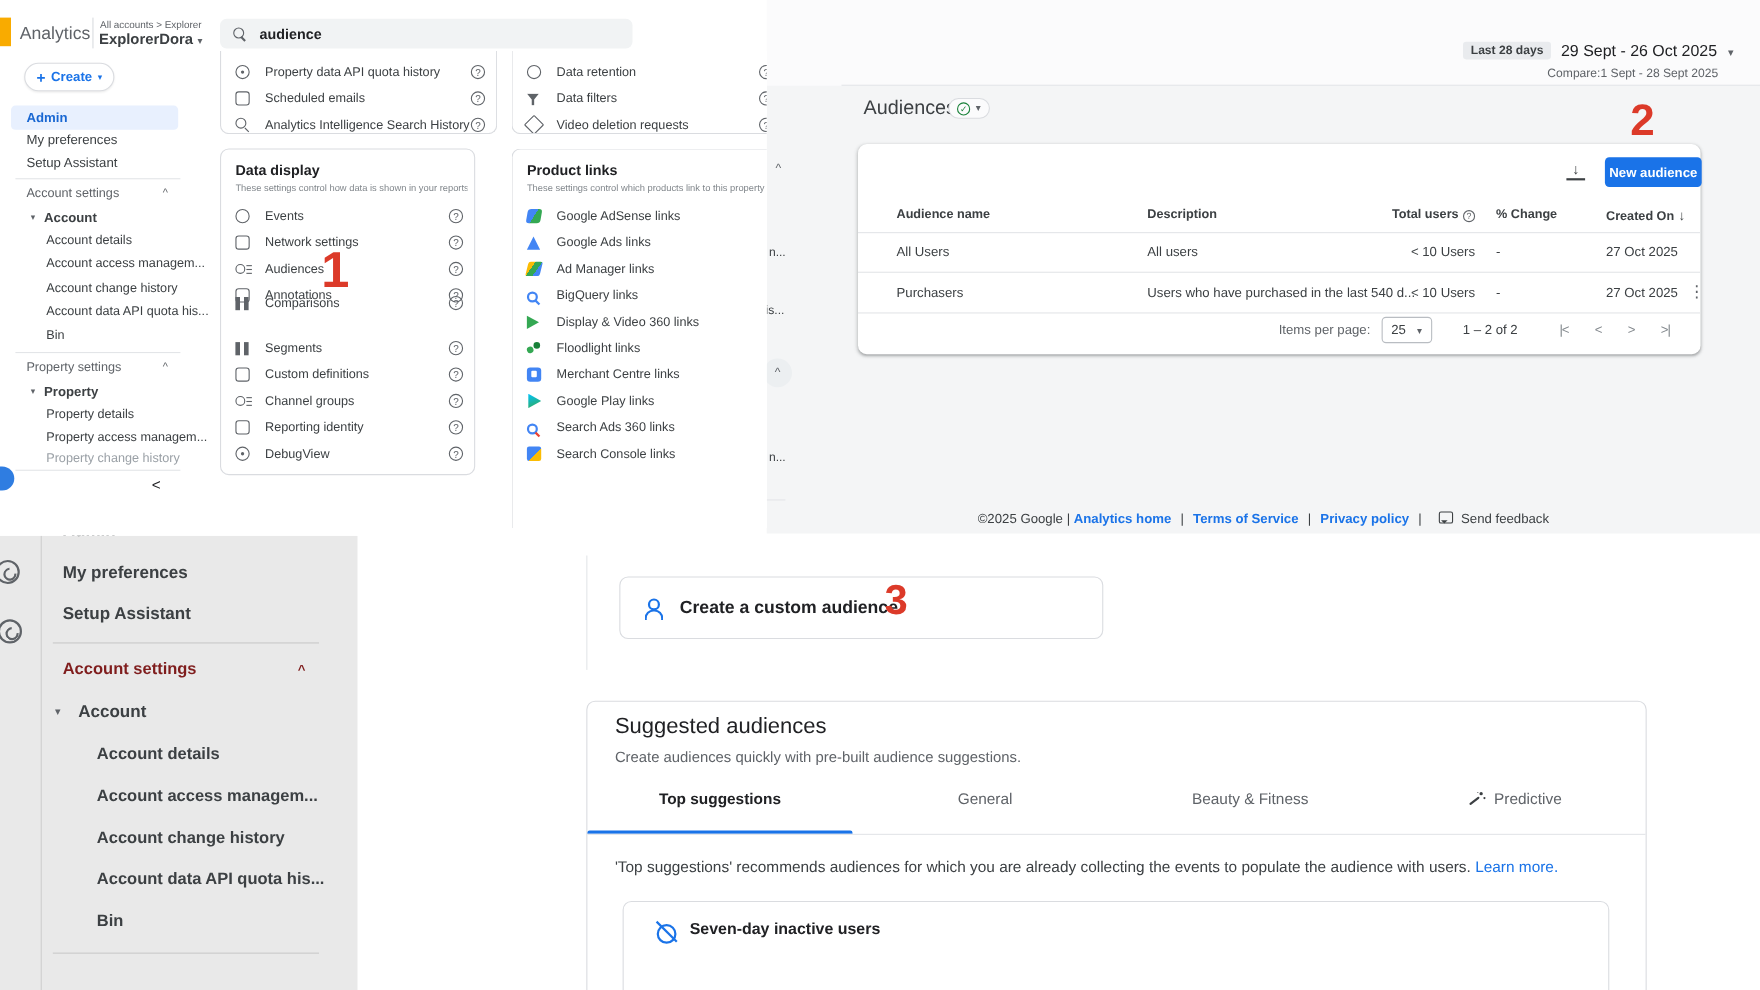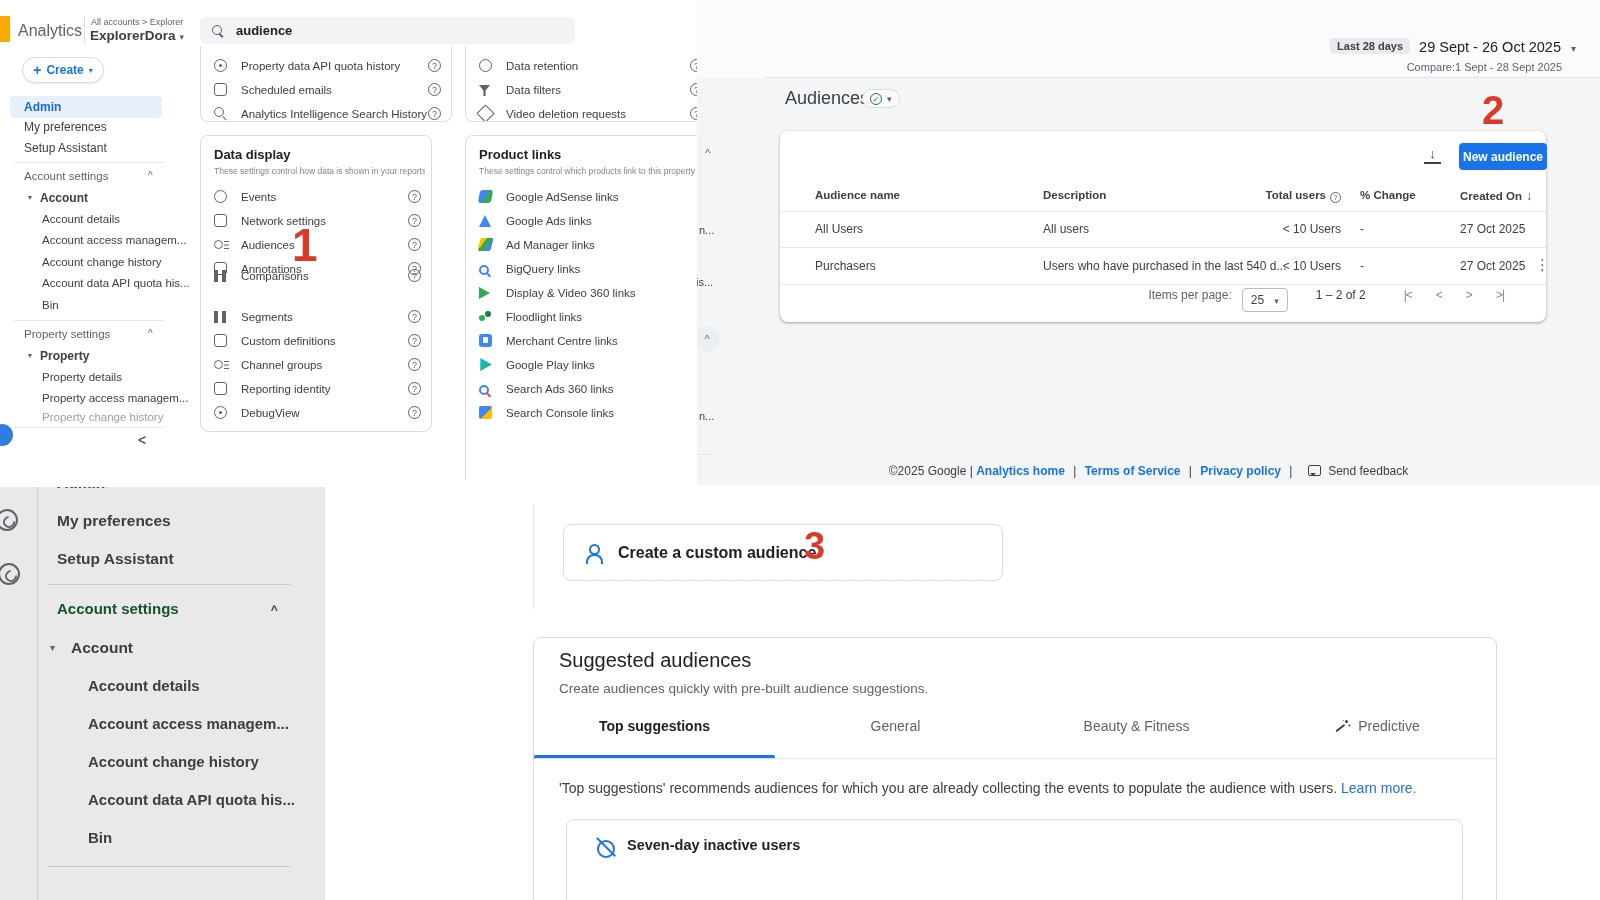--- a/index.html
+++ b/index.html
@@ -35,21 +35,21 @@
     text-align:center;font-size:13px;line-height:14px;color:#3c4043;cursor:pointer}
   .btn-new{position:absolute;left:679px;top:12px;width:88px;height:27px;background:var(--accent);color:#fff;
     border:none;border-radius:4px;font-size:12px;font-weight:bold;font-family:inherit;cursor:pointer}
   .thead{position:absolute;font-size:11.5px;font-weight:bold;color:#3c4043;top:58px}
   .trow{position:absolute;font-size:12px;color:#3c4043}
   .tusers{text-align:right;width:80px}
   .info-circ{display:inline-block;width:11px;height:11px;border:1.2px solid var(--subtext);border-radius:50%;
     font-size:8px;line-height:10px;text-align:center;color:var(--subtext);font-weight:normal;margin-left:4px;vertical-align:-1px}
   .sort-arrow{font-weight:bold;margin-left:4px;font-size:12px}
   .kebab{position:absolute;left:755px;top:125px;font-size:15px;color:var(--subtext);letter-spacing:0;cursor:pointer}
-  .pager{position:absolute;right:30px;top:157px;display:flex;align-items:flex-start;font-size:12px;color:var(--subtext)}
+  .pager{position:absolute;right:16px;top:157px;display:flex;align-items:center;font-size:12px;color:var(--subtext)}
   .pp-box{border:1px solid #b9bdc2;border-radius:4px;padding:4px 8px;margin-left:10px;color:#3c4043;cursor:pointer}
   .pp-box .c{font-size:9px;color:var(--subtext);margin-left:10px}
   .pg-range{margin:0 26px 0 28px;color:#3c4043}
   .pg-btn{margin:0 12px;color:#80868b;font-size:12px;letter-spacing:-1px;cursor:pointer}
   .footer{position:absolute;left:0;right:0;top:464px;text-align:center;font-size:12px;color:#3c4043}
   .footer a{color:var(--accent);text-decoration:none;font-weight:bold;cursor:pointer}
   .footer .sep{margin:0 5px;color:#3c4043}
   .fb-icon{display:inline-block;width:13px;height:11px;border:1.5px solid #3c4043;border-radius:2px;
     margin:0 4px -1px 7px;position:relative}
   .fb-icon::after{content:"";position:absolute;left:1px;bottom:-4px;border:3px solid transparent;border-top-color:#3c4043}
@@ -130,21 +130,21 @@
   .frag-circle{position:absolute;width:26px;height:26px;border-radius:50%;background:#eceff1;
     text-align:center;font-size:11px;line-height:26px;color:var(--subtext)}
 
   
   .regionC{position:absolute;left:0;top:487px;width:1600px;height:413px;background:#fff;overflow:hidden}
   .gray-panel{position:absolute;left:0;top:0;width:325px;height:413px;background:#e9e9e9}
   .rail-line{position:absolute;left:37px;top:0;width:1px;height:413px;background:#cfcfcf}
   .rail-icon{position:absolute;width:22px;height:22px;border:2px solid var(--subtext);border-radius:50%}
   .rail-icon::after{content:"";position:absolute;left:5px;top:5px;width:8px;height:8px;border:2px solid var(--subtext);border-radius:50%;border-top-color:transparent;transform:rotate(40deg)}
   .z-item{position:absolute;font-size:15.5px;font-weight:bold;color:#3c4043;cursor:pointer;white-space:nowrap}
-  .z-sec{position:absolute;font-size:15px;font-weight:bold;color:#14532d;cursor:pointer;white-space:nowrap}
+  .z-sec{position:absolute;font-size:15px;font-weight:bold;color:#7f1d1d;cursor:pointer;white-space:nowrap}
   .z-sec .up{margin-left:92px;font-size:12px}
   .z-parent{position:absolute;font-size:15.5px;font-weight:bold;color:#3c4043;cursor:pointer}
   .z-parent .dc{font-size:10px;color:var(--subtext);margin-right:16px;vertical-align:2px}
   .z-child{position:absolute;left:88px;font-size:15px;font-weight:bold;color:#3c4043;cursor:pointer;white-space:nowrap}
   .z-div{position:absolute;left:48px;width:242px;height:1px;background:#c9c9c9}
 
   .intro-txt{position:absolute;left:558px;top:2px;font-size:15px;color:#636669}
   .custom-box{position:absolute;left:563px;top:37px;width:440px;height:57px;border:1px solid var(--border);
     border-radius:8px;background:#fff;display:flex;align-items:center;padding-left:21px;cursor:pointer}
   .person-blue{width:16px;height:17px;position:relative;flex:none}

